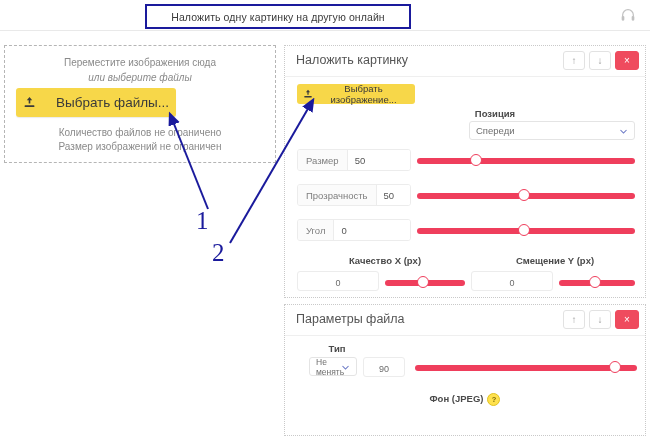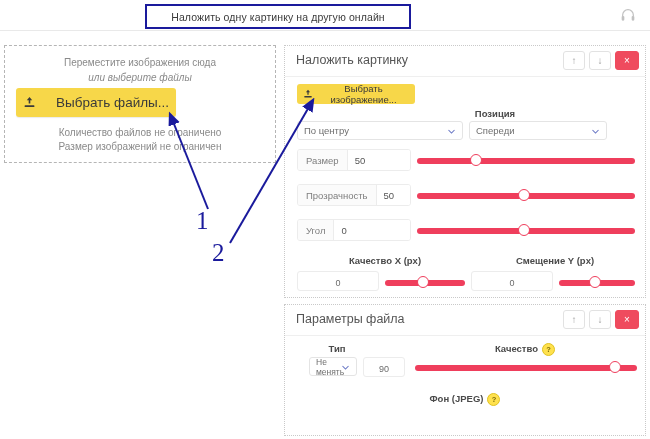--- a/index.html
+++ b/index.html
@@ -246,29 +246,21 @@
       <svg viewBox="0 0 24 24" width="10" height="10" fill="#3a3a3a">
         <path d="M12 2 L17 8 H13.5 V14 H10.5 V8 H7 Z"></path>
         <rect x="3" y="17" width="18" height="3.2" rx="1"></rect>
       </svg>
     </span>
     <span>Выбрать изображение...</span>
   </button>
 
   <div class="center-label" style="left:120px;top:62px;width:180px;">Позиция</div>
 
-  <div class="select-box" style="left:12px;top:75px;width:166px;">
-    <span>По центру</span>
-    <span class="cv">
-      <svg viewBox="0 0 12 12" width="9" height="9" fill="none" stroke="#3f51b5" stroke-width="1.4">
-          <path d="M2 4 L6 8 L10 4"></path>
-        </svg>
-    </span>
-  </div>
-  <div class="select-box" style="left:184px;top:75px;width:138px;">
+  <div class="select-box" style="left:184px;top:75px;width:166px;">
     <span>Спереди</span>
     <span class="cv">
       <svg viewBox="0 0 12 12" width="9" height="9" fill="none" stroke="#3f51b5" stroke-width="1.4">
           <path d="M2 4 L6 8 L10 4"></path>
         </svg>
     </span>
   </div>
 
   <div class="row-field" style="left:12px;top:103px;width:114px;">
     <div class="rf-label">Размер</div>
@@ -322,23 +314,20 @@
     <div class="panel-title">Параметры файла</div>
     <div class="panel-btns">
       <button class="pbtn">↑</button>
       <button class="pbtn">↓</button>
       <button class="pbtn close">×</button>
     </div>
   </div>
 
   <div class="center-label" style="left:2px;top:38px;width:100px;">Тип</div>
 
-  <div class="center-label" style="left:130px;top:38px;width:220px;">
-    <span>Качество</span><span class="help-dot">?</span>
-  </div>
 
   <div class="select-box" style="left:24px;top:52px;width:48px;">
     <span style="font-size:8.5px">Не менять</span>
     <span class="cv">
       <svg viewBox="0 0 12 12" width="9" height="9" fill="none" stroke="#3f51b5" stroke-width="1.4">
           <path d="M2 4 L6 8 L10 4"></path>
         </svg>
     </span>
   </div>
   <div class="num-box" style="left:78px;top:52px;width:42px;height:20px;">

